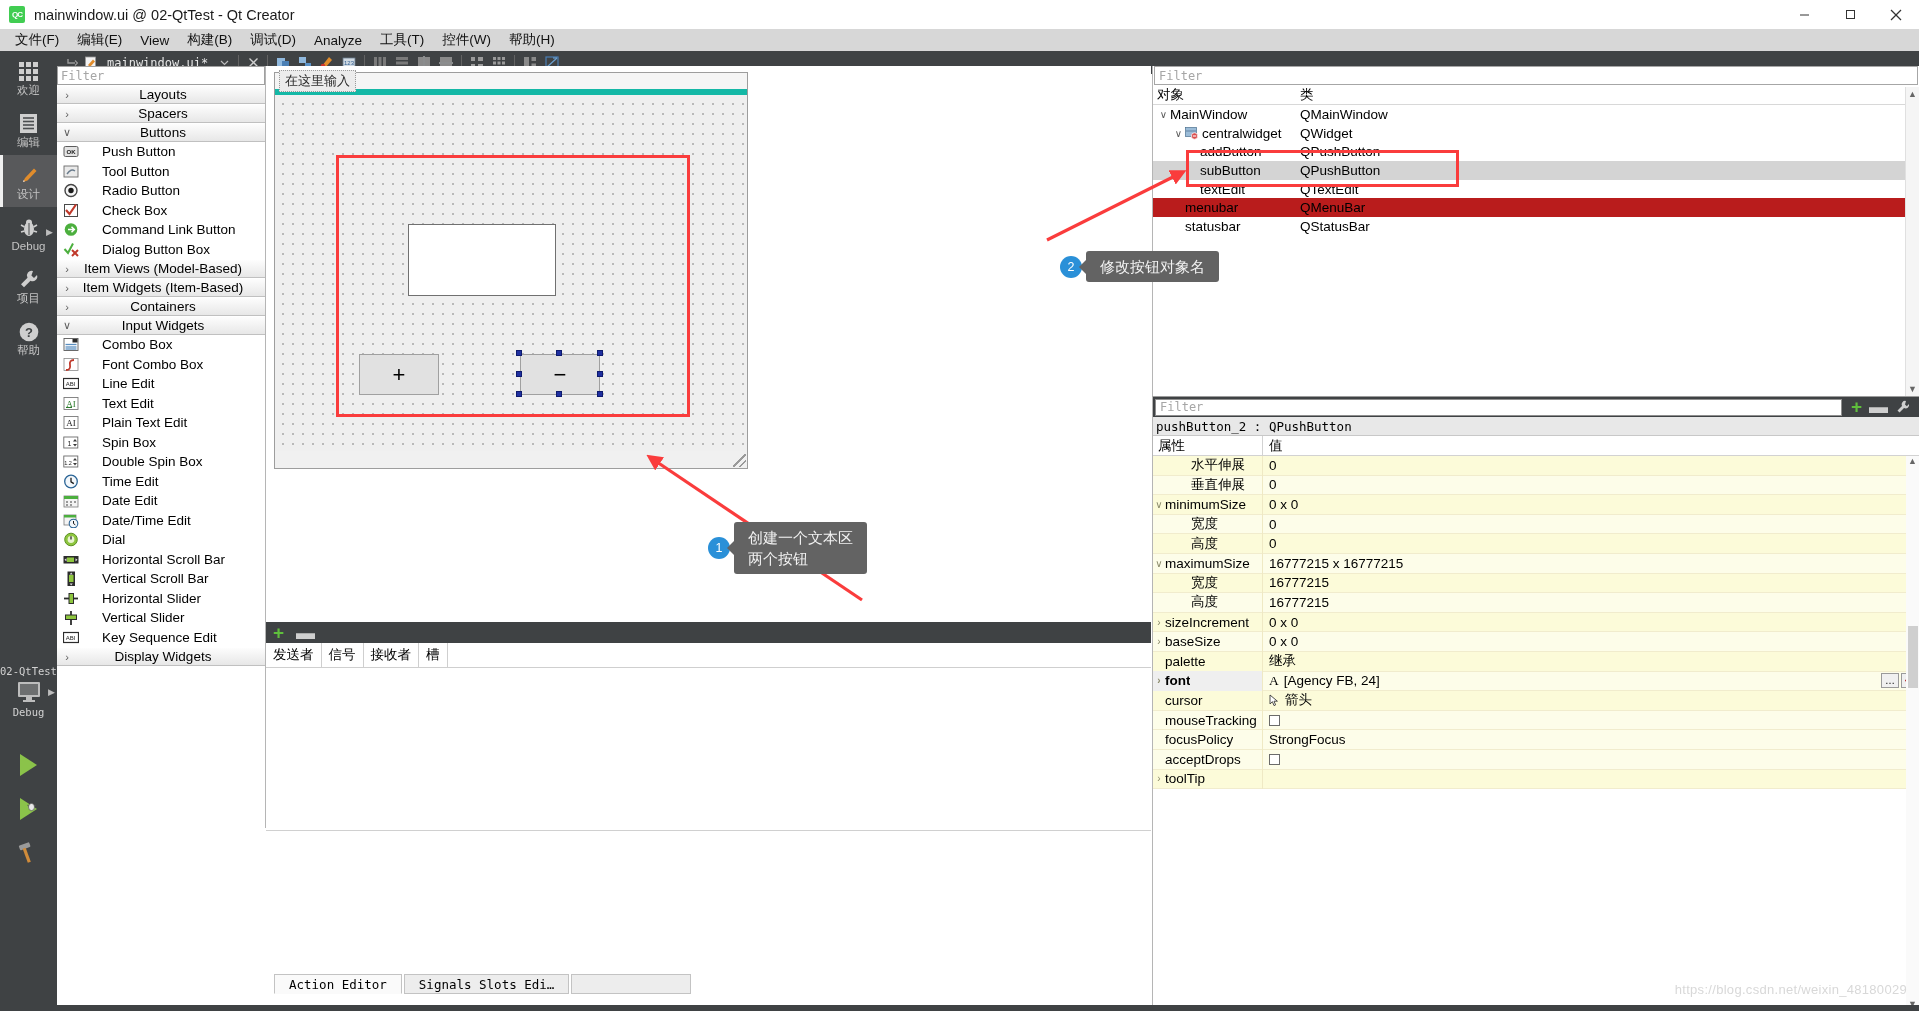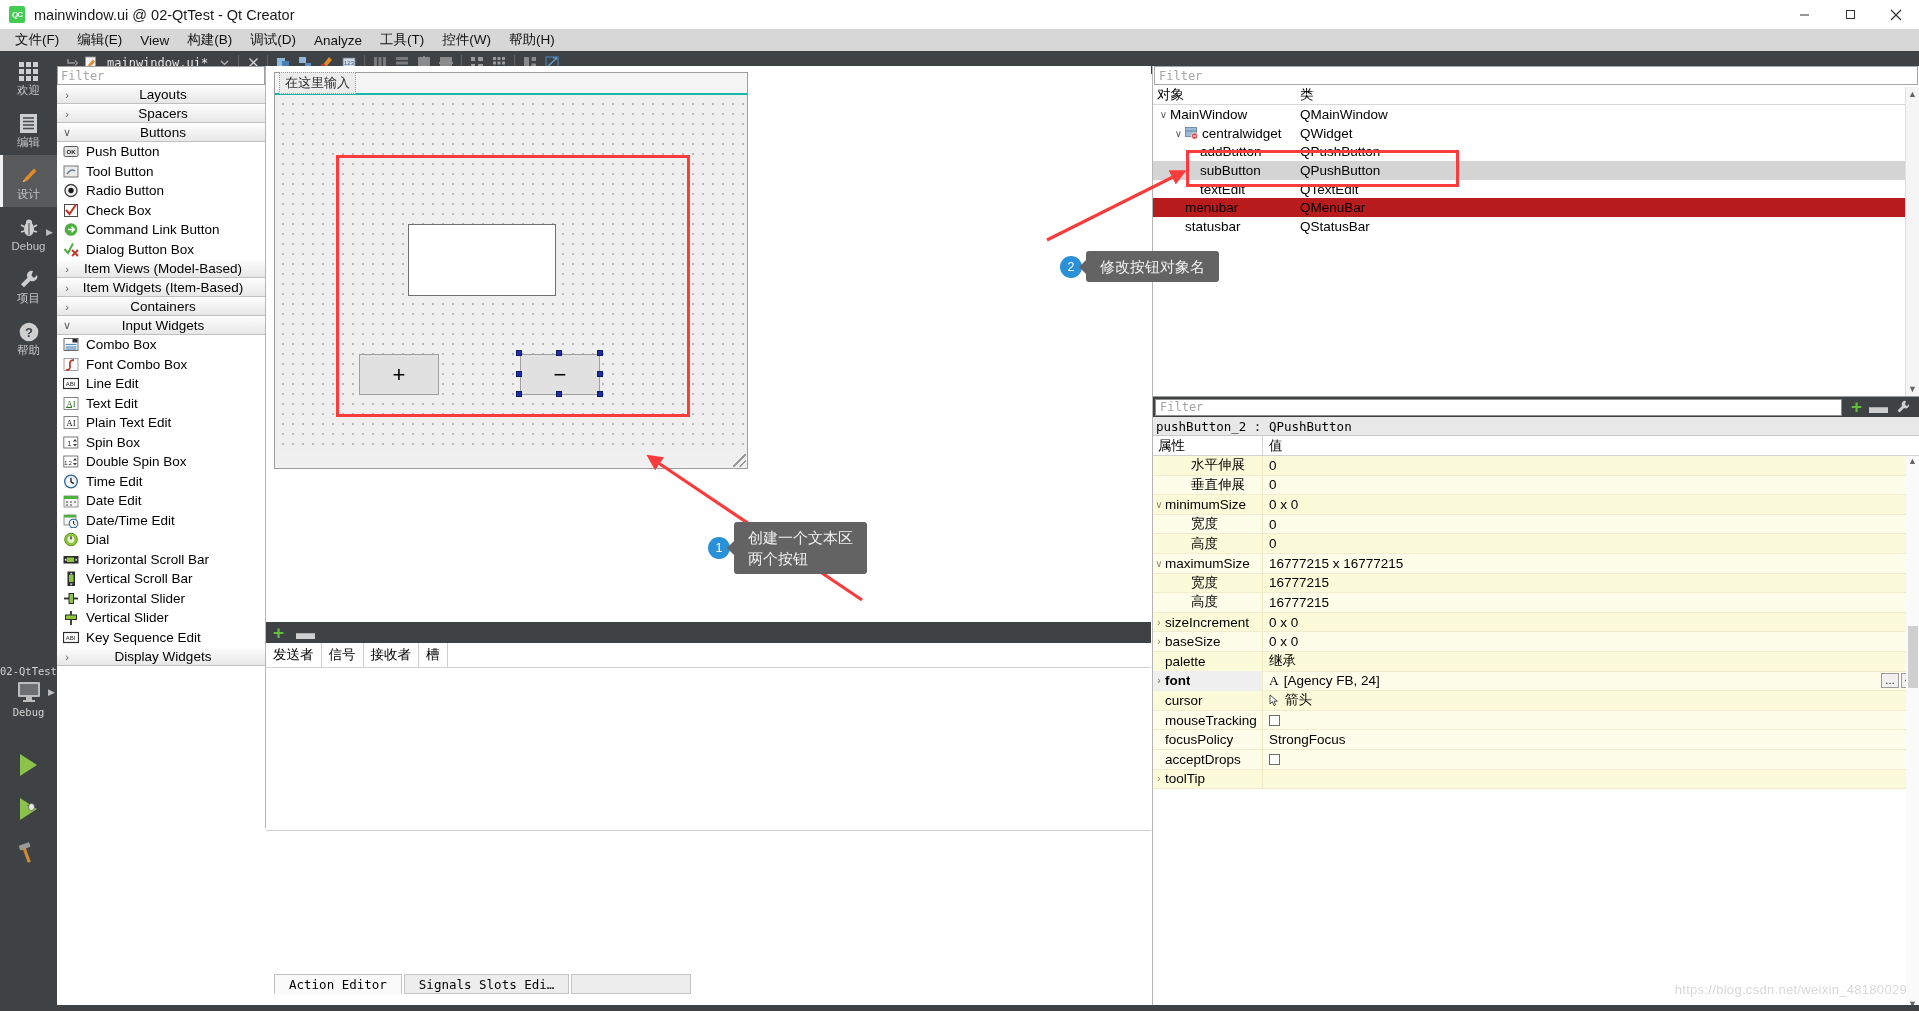--- a/index.html
+++ b/index.html
@@ -99,35 +99,35 @@
     border-bottom: 1px solid #c0c0c0; border-top: 1px solid #fff;
     display: flex; align-items: center; font-size: 13px; position: relative;
   }
   .wb-group .chev { width: 20px; text-align: center; color: #5e5e5e; font-size: 11px; }
   .wb-group .gtitle { flex: 1; text-align: center; padding-right: 16px; font-size: 13.5px; }
   .wb-item {
     height: 19.5px; display: flex; align-items: center; font-size: 13.5px;
     padding-left: 5px;
   }
   .wb-ico {
-    width: 17px; height: 15px; margin-right: 7px; flex: 0 0 17px;
+    width: 17px; height: 15px; margin-right: 23px; flex: 0 0 17px;
     display: flex; align-items: center; justify-content: center;
   }
 
   
   .formarea {
     position: absolute; left: 266px; top: 66px; width: 885px; height: 556px;
     background: #ffffff; overflow: hidden;
   }
   .formwin {
     position: absolute; left: 8px; top: 6px; width: 474px; height: 397px;
     background: #f0f0f0; border: 1px solid #9d9d9d;
   }
   .form-menubar {
-    height: 22px; background: #f5f5f5; border-bottom: 2px solid #14b8a6;
+    height: 22px; background: #f5f5f5; border-bottom: 6px solid #14b8a6;
     display: flex; align-items: center; padding-left: 4px;
   }
   .form-menu-hint {
     font-size: 13px; color: #2b2b2b; padding: 1px 5px;
     border: 1px dotted #9a9a9a; background: #ececec;
   }
   .form-central {
     position: absolute; left: 0; right: 0; top: 23px; bottom: 17px;
     background-color: #efefef;
     background-image: radial-gradient(#b9b9b9 0.8px, transparent 0.8px);

